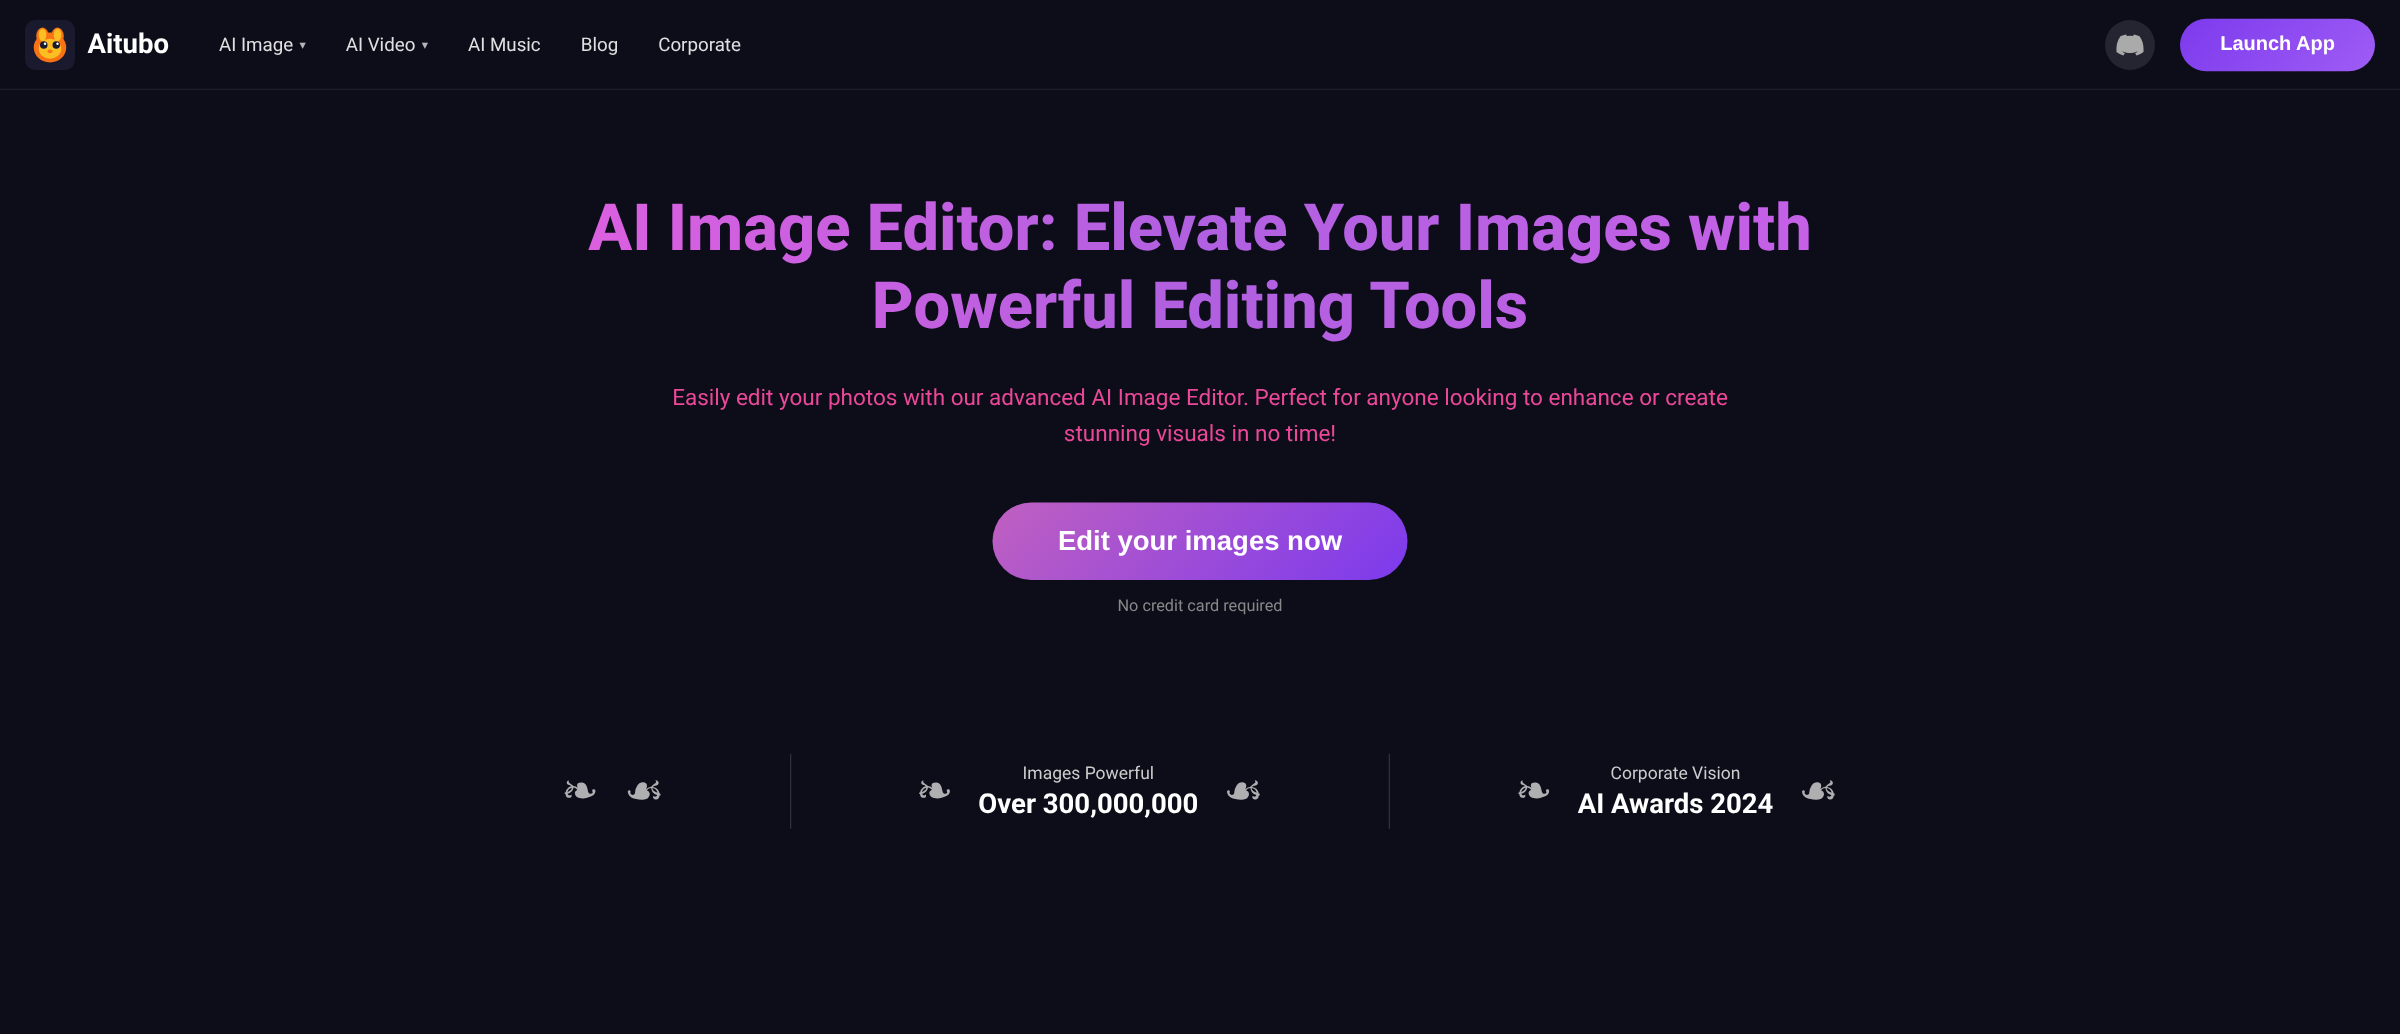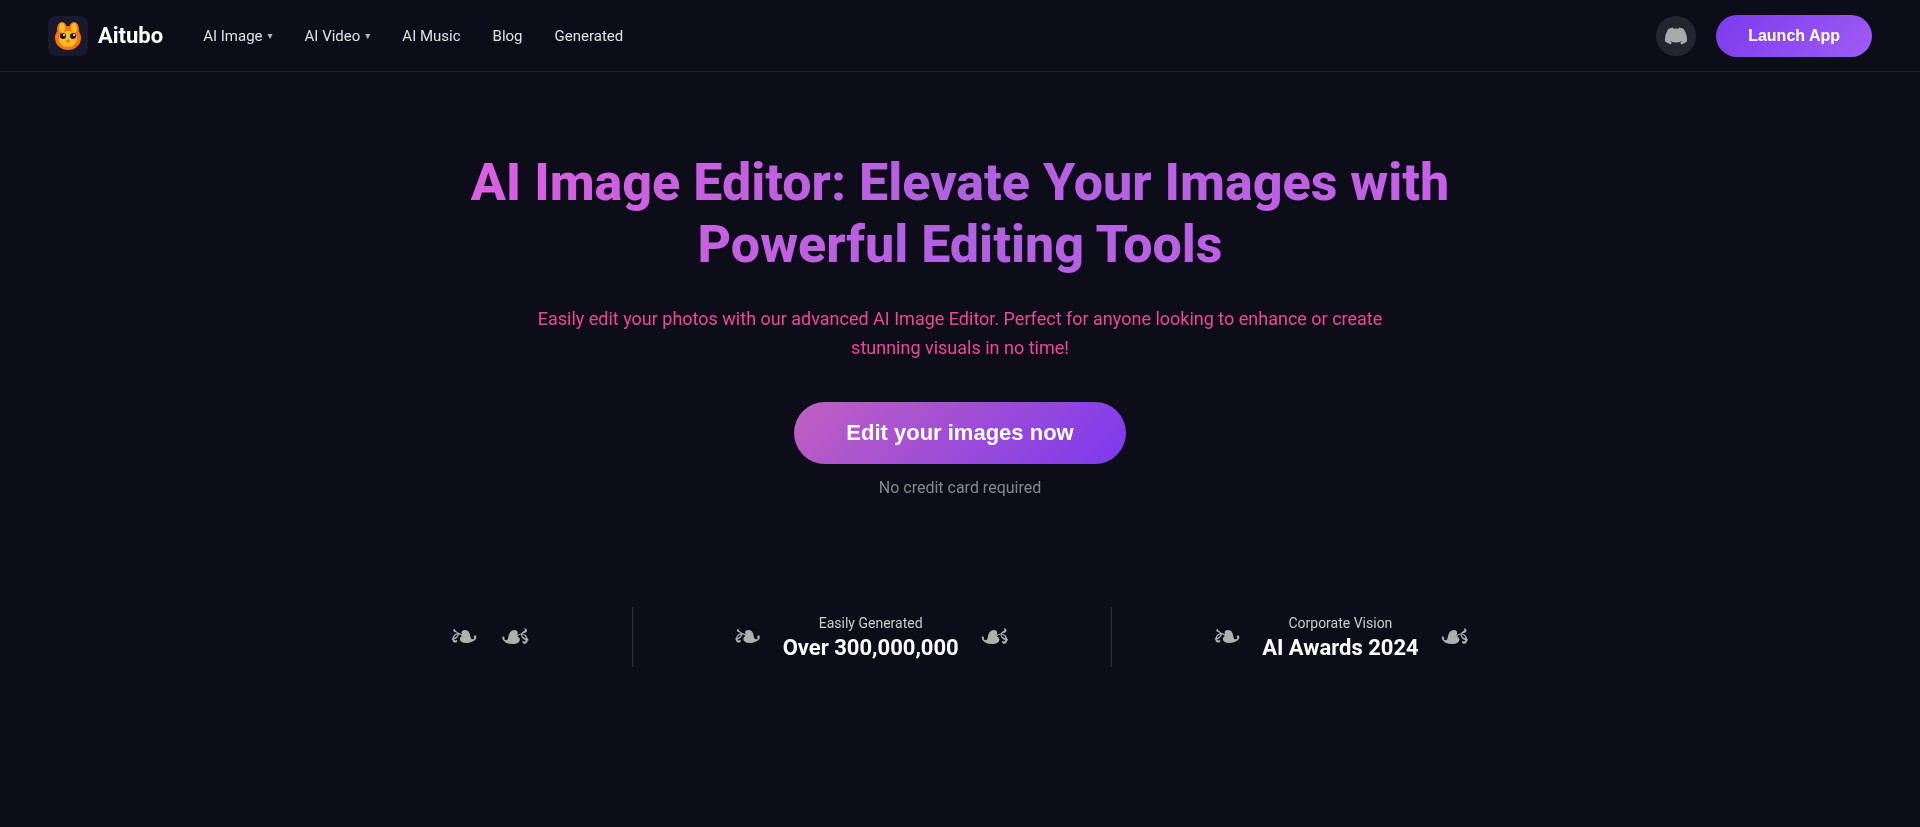--- a/index.html
+++ b/index.html
@@ -15,21 +15,21 @@
       font-family: -apple-system, BlinkMacSystemFont, 'Segoe UI', Roboto, sans-serif;
       color: #ffffff;
       overflow-x: hidden;
     }
 
     
     .navbar {
       display: flex;
       align-items: center;
       justify-content: space-between;
-      padding: 0 48px;
+      padding: 0 20px;
       height: 72px;
       background-color: #0d0d1a;
       border-bottom: 1px solid rgba(255,255,255,0.08);
     }
 
     .navbar-left {
       display: flex;
       align-items: center;
       gap: 40px;
     }
@@ -140,21 +140,21 @@
       font-size: 22px;
       font-weight: 700;
       padding: 18px 52px;
       border-radius: 50px;
       border: none;
       cursor: pointer;
       margin-bottom: 14px;
     }
 
     .no-credit {
-      font-size: 16px;
+      font-size: 13px;
       color: #888888;
       text-align: right;
     }
 
     
     .stats-section {
       display: flex;
       align-items: center;
       justify-content: center;
       gap: 100px;
@@ -233,21 +233,21 @@
         <span>AI Video</span>
         <span class="chevron">▾</span>
       </div>
       <div class="nav-item">
         <span>AI Music</span>
       </div>
       <div class="nav-item">
         <span>Blog</span>
       </div>
       <div class="nav-item">
-        <span>Generated</span>
+        <span>Corporate</span>
       </div>
     </div>
   </div>
 
   <div class="navbar-right">
     <div class="discord-btn">
 
       <svg width="22" height="22" viewBox="0 0 24 24" fill="none" xmlns="http://www.w3.org/2000/svg">
         <path d="M20.317 4.37a19.791 19.791 0 0 0-4.885-1.515.074.074 0 0 0-.079.037c-.21.375-.444.864-.608 1.25a18.27 18.27 0 0 0-5.487 0 12.64 12.64 0 0 0-.617-1.25.077.077 0 0 0-.079-.037A19.736 19.736 0 0 0 3.677 4.37a.07.07 0 0 0-.032.027C.533 9.046-.32 13.58.099 18.057a.082.082 0 0 0 .031.057 19.9 19.9 0 0 0 5.993 3.03.078.078 0 0 0 .084-.028c.462-.63.874-1.295 1.226-1.994a.076.076 0 0 0-.041-.106 13.107 13.107 0 0 1-1.872-.892.077.077 0 0 1-.008-.128 10.2 10.2 0 0 0 .372-.292.074.074 0 0 1 .077-.01c3.928 1.793 8.18 1.793 12.062 0a.074.074 0 0 1 .078.01c.12.098.246.198.373.292a.077.077 0 0 1-.006.127 12.299 12.299 0 0 1-1.873.892.077.077 0 0 0-.041.107c.36.698.772 1.362 1.225 1.993a.076.076 0 0 0 .084.028 19.839 19.839 0 0 0 6.002-3.03.077.077 0 0 0 .032-.054c.5-5.177-.838-9.674-3.549-13.66a.061.061 0 0 0-.031-.03z" fill="#aaaaaa"></path>
       </svg>
@@ -268,21 +268,21 @@
   <div class="stat-item">
     <span class="laurel-left">❧</span>
     <span class="laurel-right">☙</span>
   </div>
 
   <div class="stat-divider"></div>
 
   <div class="stat-item">
     <span class="laurel-left">❧</span>
     <div class="stat-text">
-      <span class="stat-label">Easily Generated</span>
+      <span class="stat-label">Images Powerful</span>
       <span class="stat-value">Over 300,000,000</span>
     </div>
     <span class="laurel-right">☙</span>
   </div>
 
   <div class="stat-divider"></div>
 
   <div class="stat-item">
     <span class="laurel-left">❧</span>
     <div class="stat-text">

